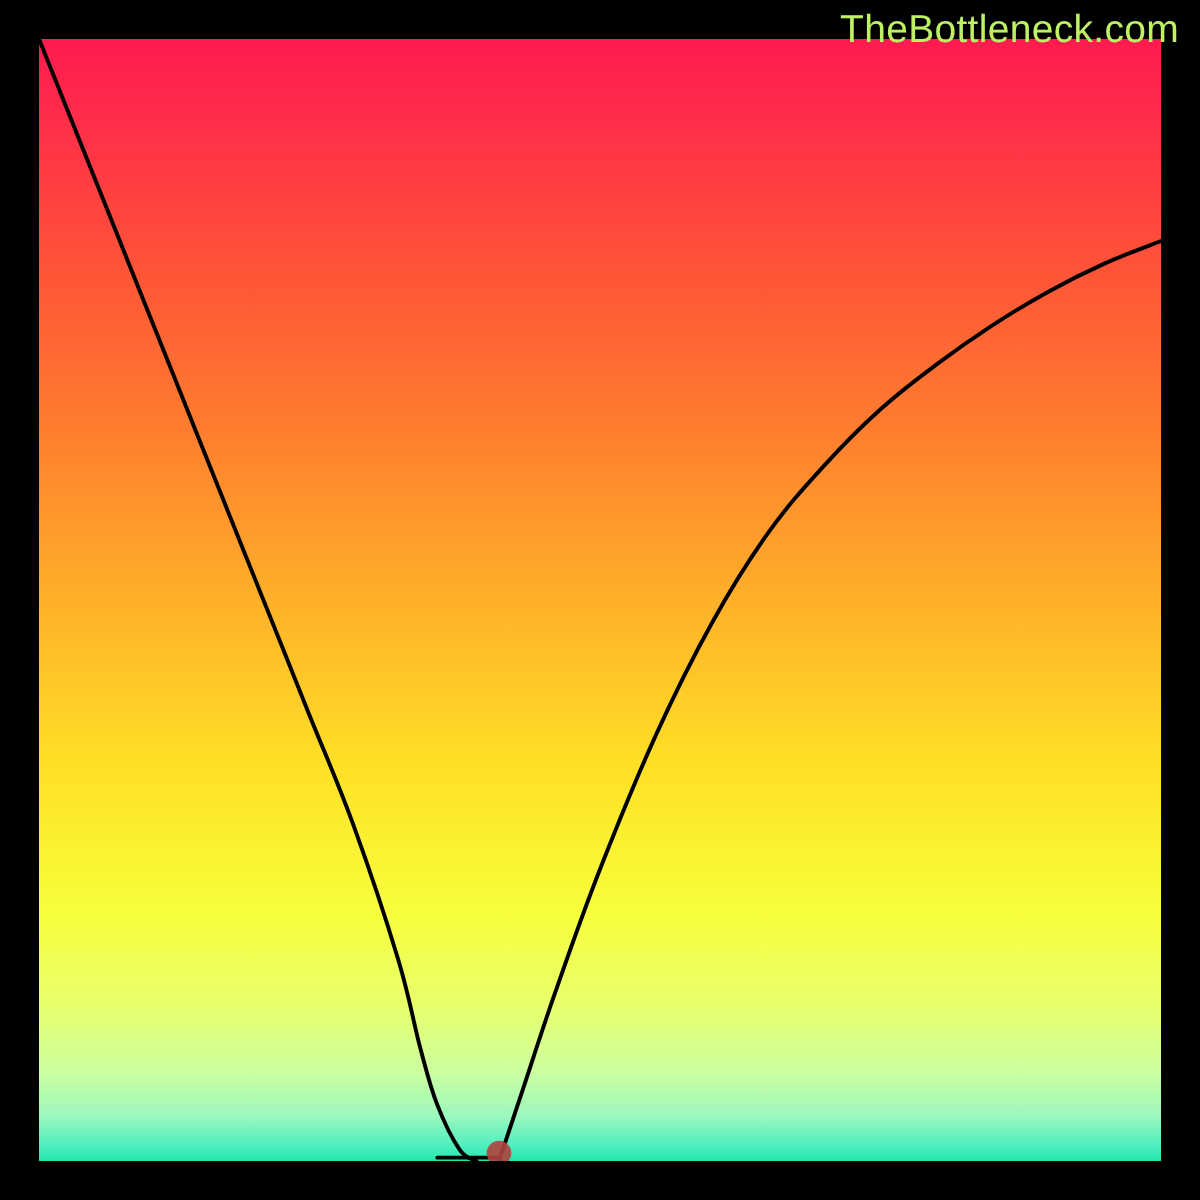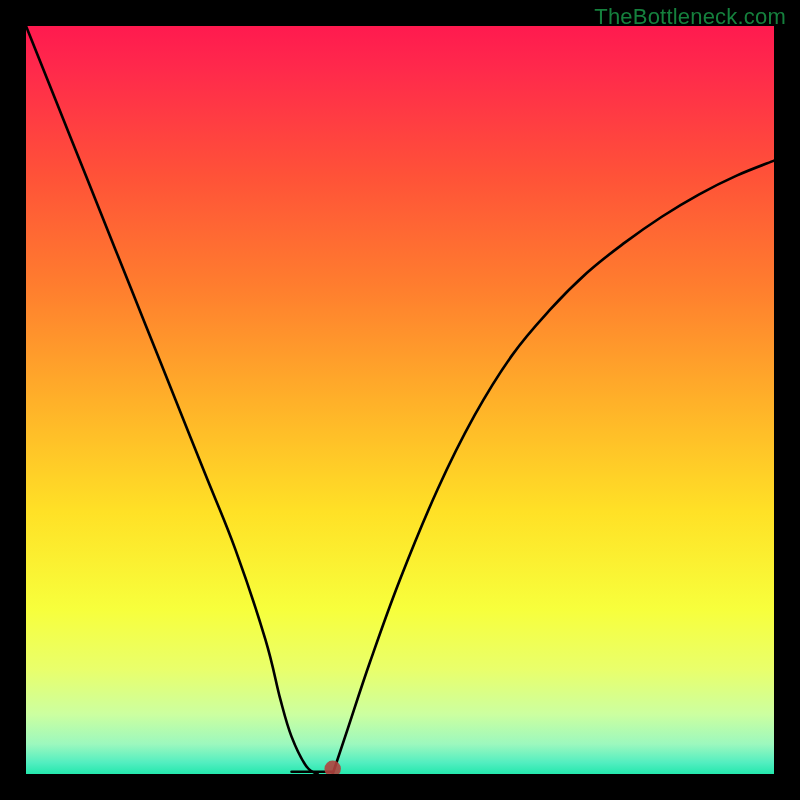--- a/index.html
+++ b/index.html
@@ -14,22 +14,22 @@
   .frame {
     position: relative;
     width: 800px;
     height: 800px;
     background: #000;
   }
   .watermark {
     position: absolute;
     top: 4px;
     right: 14px;
-    color: #15803d;
-    font-size: 22px;
+    color: #bef264;
+    font-size: 26px;
     font-weight: 500;
     letter-spacing: 0.2px;
     z-index: 5;
     user-select: none;
   }
   .plot-area {
     position: absolute;
     left: 26px;
     top: 26px;
     width: 748px;

